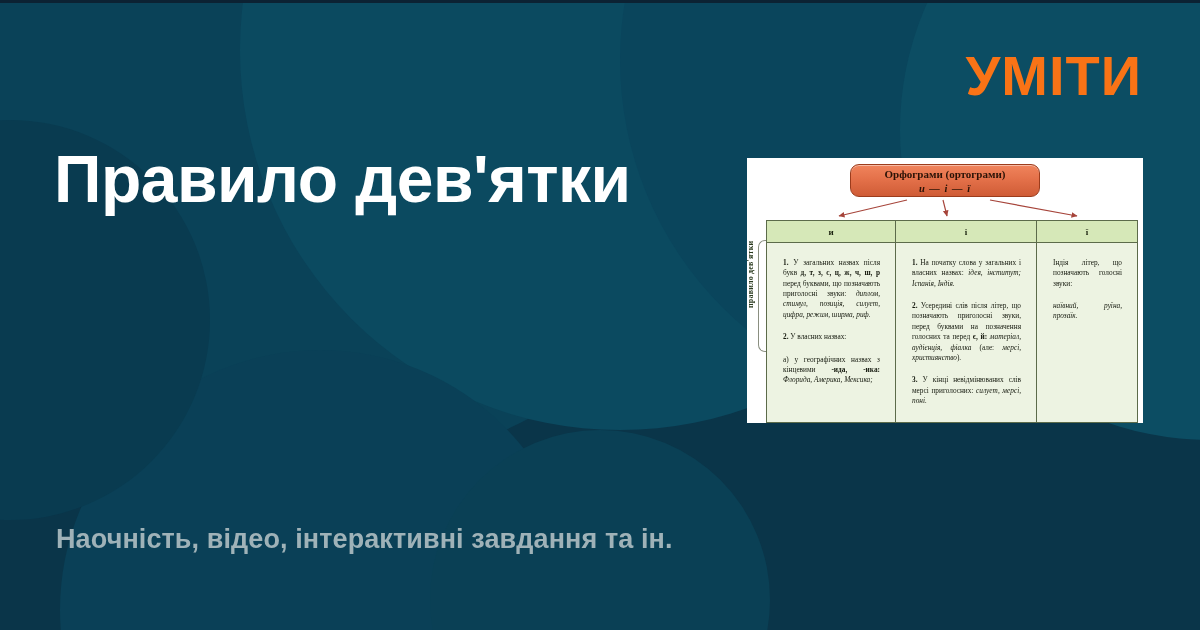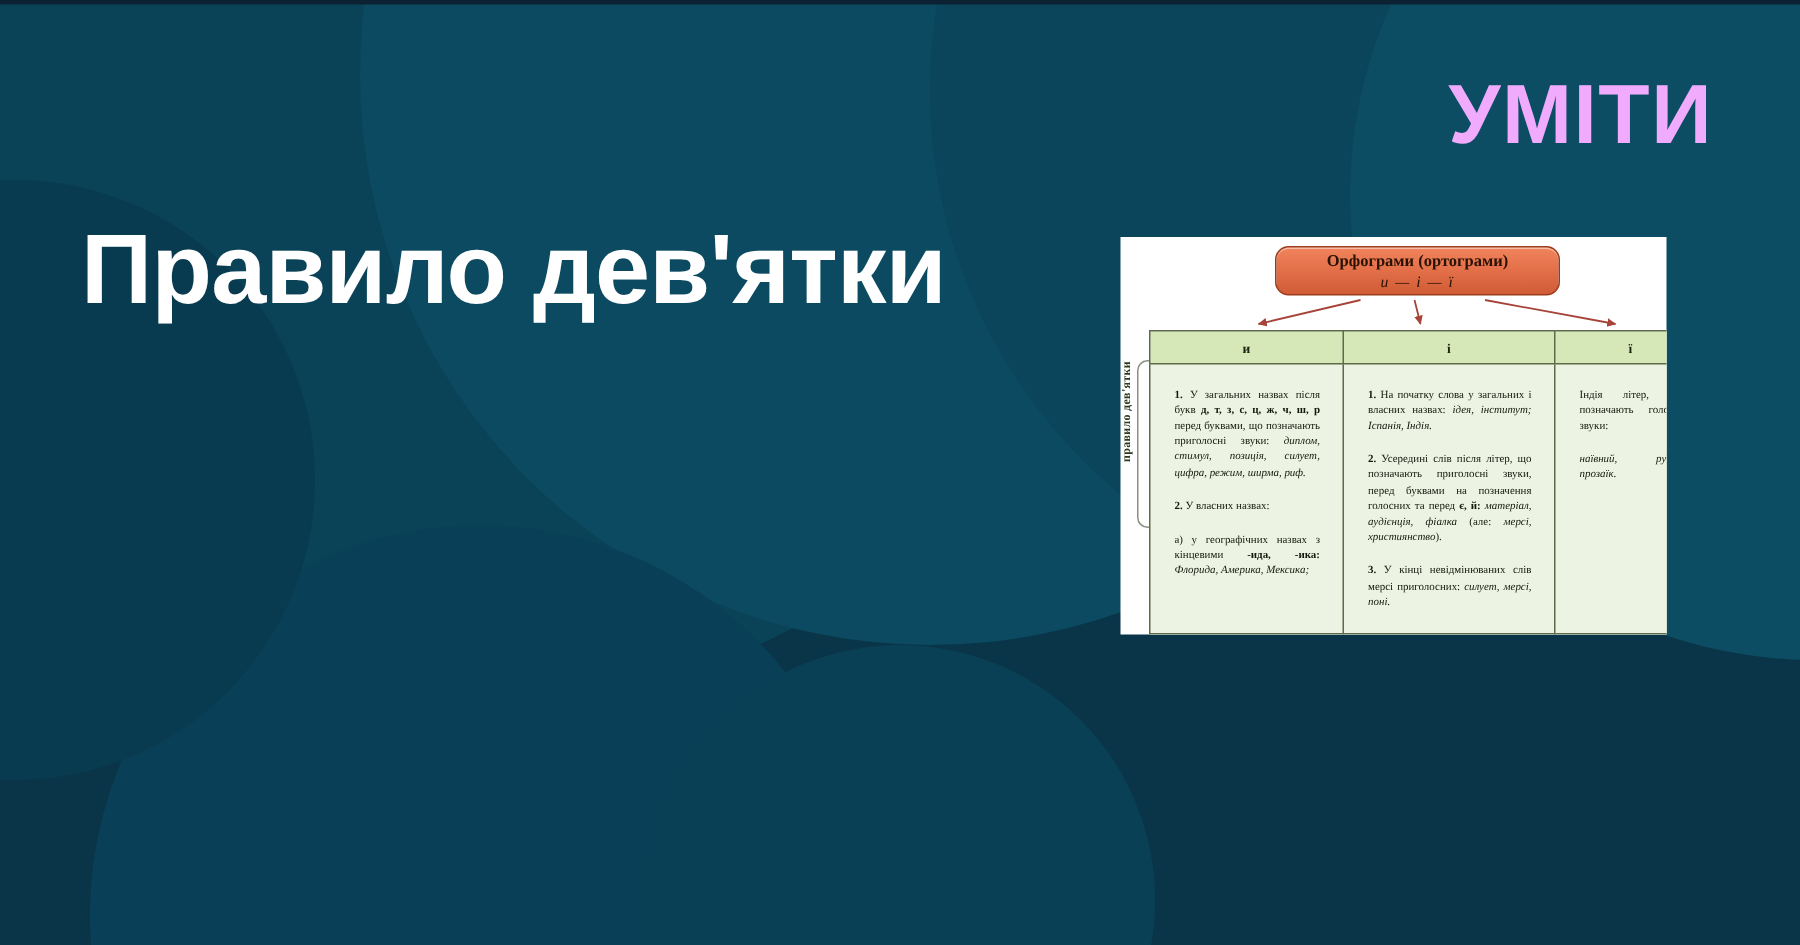--- a/index.html
+++ b/index.html
@@ -82,21 +82,21 @@
     color: #93a8ae;
     letter-spacing: 0.2px;
     white-space: nowrap;
   }
   .brand {
     position: absolute;
     right: 58px;
     top: 48px;
     font-size: 56px;
     font-weight: 700;
-    color: #f0abfc;
+    color: #f97316;
     letter-spacing: 1px;
     line-height: 1;
     white-space: nowrap;
   }
   .headline {
     position: absolute;
     left: 54px;
     top: 142px;
     width: 620px;
     font-size: 66px;
@@ -113,21 +113,21 @@
     font-weight: 700;
     color: #9fb2b8;
     letter-spacing: 0.1px;
     white-space: nowrap;
   }
   
   .pic-card {
     position: absolute;
     left: 747px;
     top: 158px;
-    width: 364px;
+    width: 396px;
     height: 265px;
     background: #ffffff;
     overflow: hidden;
   }
   .pic-inner {
     position: absolute;
     inset: 0;
     padding: 4px 6px 6px 4px;
     box-sizing: border-box;
   }
@@ -152,20 +152,21 @@
     font-size: 11px;
     font-weight: 700;
     line-height: 15px;
     white-space: nowrap;
   }
   .ortho-t2 {
     font-size: 10.5px;
     font-style: italic;
     line-height: 13px;
     letter-spacing: 1px;
+    font-weight: bold;
   }
   .arrows { position: absolute; left: 0; top: 0; }
   
   .tbl {
     position: absolute;
     left: 19px;
     top: 62px;
     width: 362px;
     border-collapse: collapse;
     table-layout: fixed;
@@ -234,20 +235,21 @@
     <div class="blob blob-d"></div>
     <div class="blob blob-e"></div>
     <div class="blob blob-f"></div>
     <div class="blob blob-g"></div>
     <div class="topline"></div>
   </div>
 
   <div class="content">
     <div class="brand">УМІТИ</div>
     <div class="headline">Правило дев'ятки</div>
+    <div class="subline">Наочність, відео, інтерактивні завдання та ін.</div>
 
     <div class="pic-card">
       <div class="pic-inner">
 
         <div class="ortho-box">
           <div class="ortho-t1">Орфограми (ортограми)</div>
           <div class="ortho-t2">и — і — ї</div>
         </div>
 
         <svg class="arrows" width="396" height="70">

